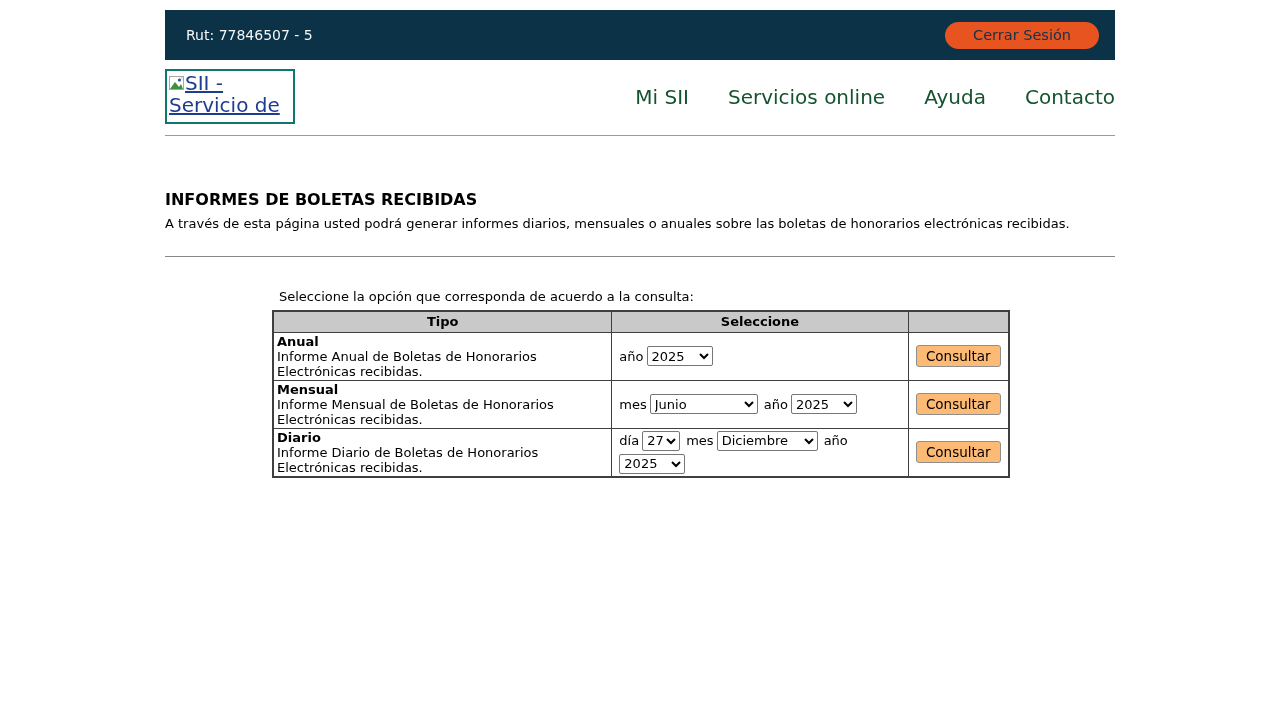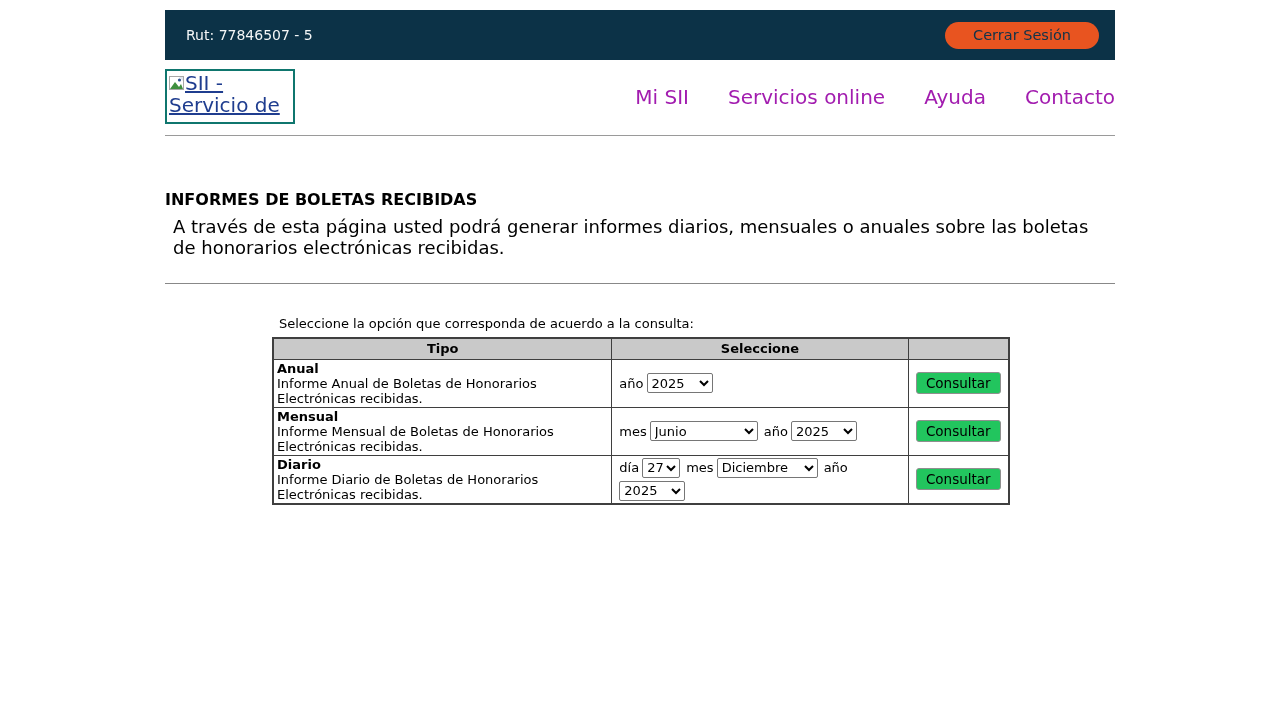--- a/index.html
+++ b/index.html
@@ -59,29 +59,29 @@
     text-decoration-color: #1f3d8f;
   }
   .broken-img-icon { display: inline-block; vertical-align: baseline; margin-right: 1px; }
   .nav {
     margin-left: auto;
     display: flex;
     align-items: center;
     gap: 39px;
   }
   .nav a {
-    color: #a21caf;
+    color: #14532d;
     font-size: 20px;
     text-decoration: none;
     white-space: nowrap;
   }
 
   
   .main-title { font-size: 16px; font-weight: bold; margin: 54px 0 0 0; }
-  .main-desc { font-size: 18px; margin: 7px 0 0 8px; }
+  .main-desc { font-size: 13px; margin: 7px 0 0 0; }
   .rule {
     border: none;
     border-top: 1px solid #888;
     margin: 25px 0 0 0;
   }
 
   .form-intro {
     font-size: 13px;
     font-weight: normal;
     margin: 32px 0 0 114px;
@@ -123,21 +123,21 @@
     height: 20px;
   }
   select.w-year { width: 66px; }
   select.w-month { width: 108px; }
   select.w-day { width: 38px; }
   select.w-month-lg { width: 101px; }
   .second-line { margin-top: 3px; }
   .consult-btn {
     font-family: "DejaVu Sans", sans-serif;
     font-size: 13.5px;
-    background: #22c55e;
+    background: #fdba74;
     border: 1px solid #8f8f8f;
     border-radius: 3px;
     padding: 2px 9px;
     color: #000;
     cursor: pointer;
   }
 </style>
 </head>
 <body>
 

